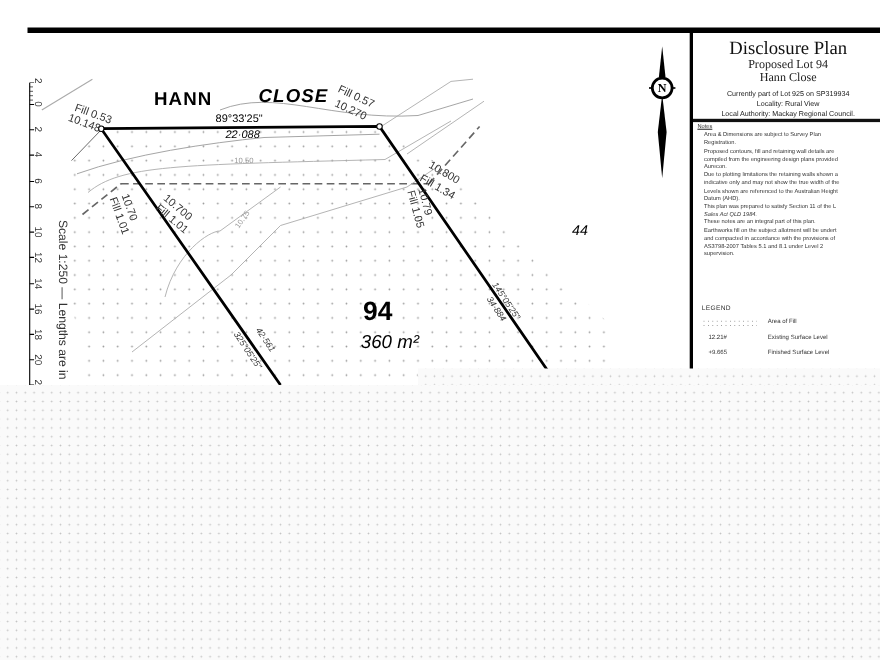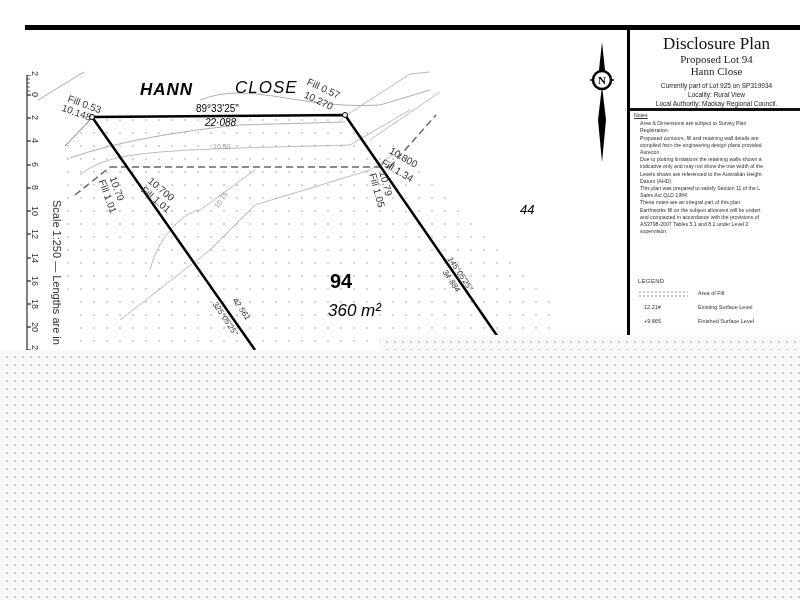--- a/index.html
+++ b/index.html
@@ -63,22 +63,22 @@
 
   <g transform="translate(602,80)">
     <polygon points="0,-38 3,-10 0,-6 -3,-10" fill="#000"></polygon>
     <polygon points="0,6 4,40 0,82 -4,40" fill="#000"></polygon>
     <line x1="-12" y1="0" x2="12" y2="0" stroke="#000" stroke-width="1.5"></line>
     <circle cx="0" cy="0" r="9" fill="#fff" stroke="#000" stroke-width="2.5"></circle>
     <text x="0" y="4" text-anchor="middle" font-family="Liberation Serif, serif" font-weight="bold" font-size="11" fill="#000">N</text>
   </g>
 </svg>
 
-<div class="lbl" style="left:140px;top:80px;font-size:17px;font-weight:bold;font-style:italic;color:#000;letter-spacing:1px;">HANN</div>
-<div class="lbl" style="left:235px;top:78px;font-size:17px;font-weight:normal;font-style:italic;color:#000;letter-spacing:1px;">CLOSE</div>
+<div class="lbl" style="left:140px;top:80px;font-size:17px;font-weight:bold;color:#000;letter-spacing:1px;">HANN</div>
+<div class="lbl" style="left:235px;top:78px;font-size:17px;font-weight:bold;font-style:italic;color:#000;letter-spacing:1px;">CLOSE</div>
 
 <div class="lbl" style="left:196px;top:103px;font-size:10px;color:#000;">89°33'25"</div>
 <div class="lbl" style="left:205px;top:117px;font-size:10px;font-style:italic;color:#000;">22·088</div>
 
 <div class="lbl" style="left:70px;top:93px;font-size:10px;transform:rotate(20deg);">Fill 0.53</div>
 <div class="lbl" style="left:64px;top:102px;font-size:10px;transform:rotate(20deg);">10.148</div>
 
 <div class="lbl" style="left:310px;top:76px;font-size:10px;transform:rotate(25deg);">Fill 0.57</div>
 <div class="lbl" style="left:307px;top:89px;font-size:10px;transform:rotate(25deg);">10.270</div>
 
@@ -96,21 +96,21 @@
 
 <div class="lbl" style="left:213px;top:143px;font-size:7px;color:#999;">10.50</div>
 <div class="lbl" style="left:213px;top:205px;font-size:7px;color:#999;transform:rotate(-55deg);">10.75</div>
 
 <div class="lbl" style="left:238px;top:296px;font-size:8px;font-style:italic;transform:rotate(56deg);">42·561</div>
 <div class="lbl" style="left:218px;top:300px;font-size:8px;font-style:italic;transform:rotate(56deg);">325°05'25"</div>
 
 <div class="lbl" style="left:453px;top:255px;font-size:8px;font-style:italic;transform:rotate(56deg);">145°05'25"</div>
 <div class="lbl" style="left:448px;top:268px;font-size:8px;font-style:italic;transform:rotate(56deg);">34·884</div>
 
-<div class="lbl" style="left:330px;top:270px;font-size:20px;font-weight:bold;color:#000;">94</div>
+<div class="lbl" style="left:330px;top:270px;font-size:24px;font-weight:bold;color:#000;">94</div>
 <div class="lbl" style="left:328px;top:301px;font-size:17px;font-style:italic;color:#000;">360 m²</div>
 <div class="lbl" style="left:520px;top:202px;font-size:13px;font-style:italic;color:#000;">44</div>
 
 <div class="scale-bar">
   <svg width="40" height="280" style="position:absolute;left:0;top:0;">
     <line x1="2" y1="0" x2="2" y2="275" stroke="#000" stroke-width="1"></line>
     <line x1="2" y1="0" x2="6" y2="0" stroke="#000" stroke-width="1"></line>
     <line x1="2" y1="4" x2="5" y2="4" stroke="#000" stroke-width="0.6"></line>
     <line x1="2" y1="8" x2="5" y2="8" stroke="#000" stroke-width="0.6"></line>
     <line x1="2" y1="12" x2="5" y2="12" stroke="#000" stroke-width="0.6"></line>

